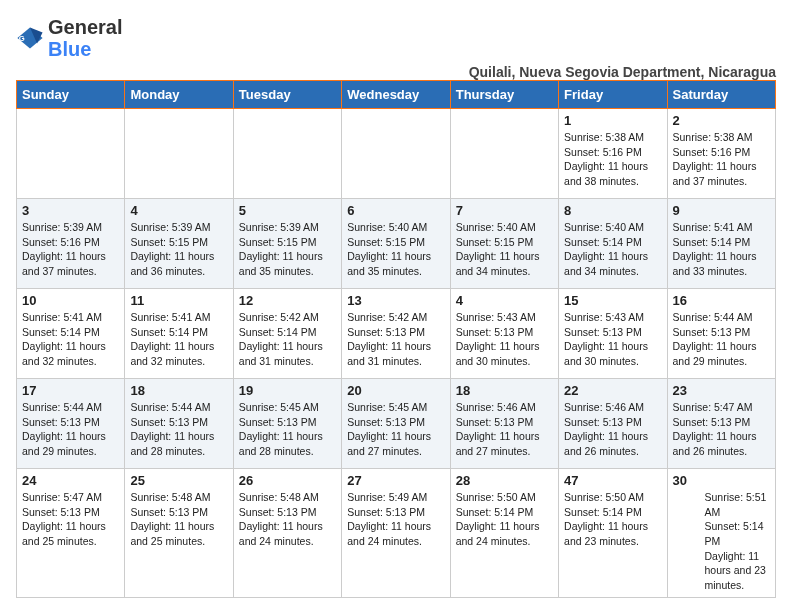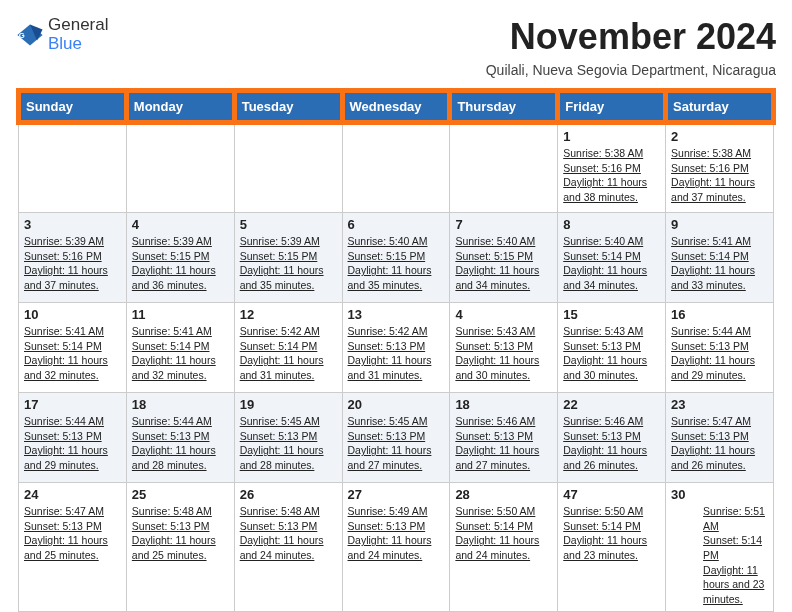--- a/index.html
+++ b/index.html
@@ -15,55 +15,55 @@
       align-items: flex-start;
       justify-content: space-between;
       margin-bottom: 4px;
     }
     .logo {
       display: flex;
       align-items: center;
       gap: 4px;
     }
     .logo-text {
-      font-size: 17px;
-      font-weight: normal;
+      font-size: 20px;
+      font-weight: bold;
       line-height: 1.1;
     }
     .logo-text span.general { color: #333; }
     .logo-text span.blue { color: #3b82f6; }
     .logo-icon {
       width: 28px;
       height: 28px;
     }
     .month-title {
       font-size: 36px;
       font-weight: bold;
       color: #222;
       text-align: right;
     }
     .subtitle {
       text-align: right;
       font-size: 14px;
       color: #444;
-      margin-bottom: 10px;
+      font-weight: bold;
     }
     table {
       width: 100%;
       border-collapse: collapse;
       table-layout: fixed;
     }
     thead tr th {
       background-color: #2a6db5;
       color: #fff;
       text-align: left;
       padding: 6px 5px;
       font-size: 13px;
       font-weight: bold;
-      border: 5px solid #f97316;
+      border: 1px solid #f97316;
     }
     tbody tr td {
       vertical-align: top;
       border: 1px solid #ccc;
       padding: 4px 5px;
       font-size: 11px;
       color: #222;
       height: 90px;
     }
     tbody tr:nth-child(odd) td {
@@ -74,44 +74,40 @@
     }
     .day-number {
       font-weight: bold;
       font-size: 13px;
       margin-bottom: 2px;
     }
     .day-info {
       font-size: 10.5px;
       color: #222;
       line-height: 1.4;
-      text-decoration: underline;
     }
     .empty-cell {
       background-color: #fff;
     }
   </style>
 </head>
 <body>
 
 <div class="header-top">
   <div class="logo">
     <svg class="logo-icon" viewBox="0 0 40 40" xmlns="http://www.w3.org/2000/svg">
       <polygon points="20,5 38,20 20,35 2,20" fill="#2a6db5"></polygon>
       <polygon points="20,5 38,12 30,28" fill="#1a4d8f"></polygon>
       <text x="4" y="24" font-size="11" fill="white" font-weight="bold">G</text>
     </svg>
     <div class="logo-text">
       <div><span class="general">General</span></div>
       <div><span class="blue">Blue</span></div>
     </div>
   </div>
-  <div>
-    <div class="month-title">November 2024</div>
-  </div>
 </div>
 <div class="subtitle">Quilali, Nueva Segovia Department, Nicaragua</div>
 
 <table>
   <thead>
     <tr>
     <th>Sunday</th>
         <th>Monday</th>
         <th>Tuesday</th>
         <th>Wednesday</th>

